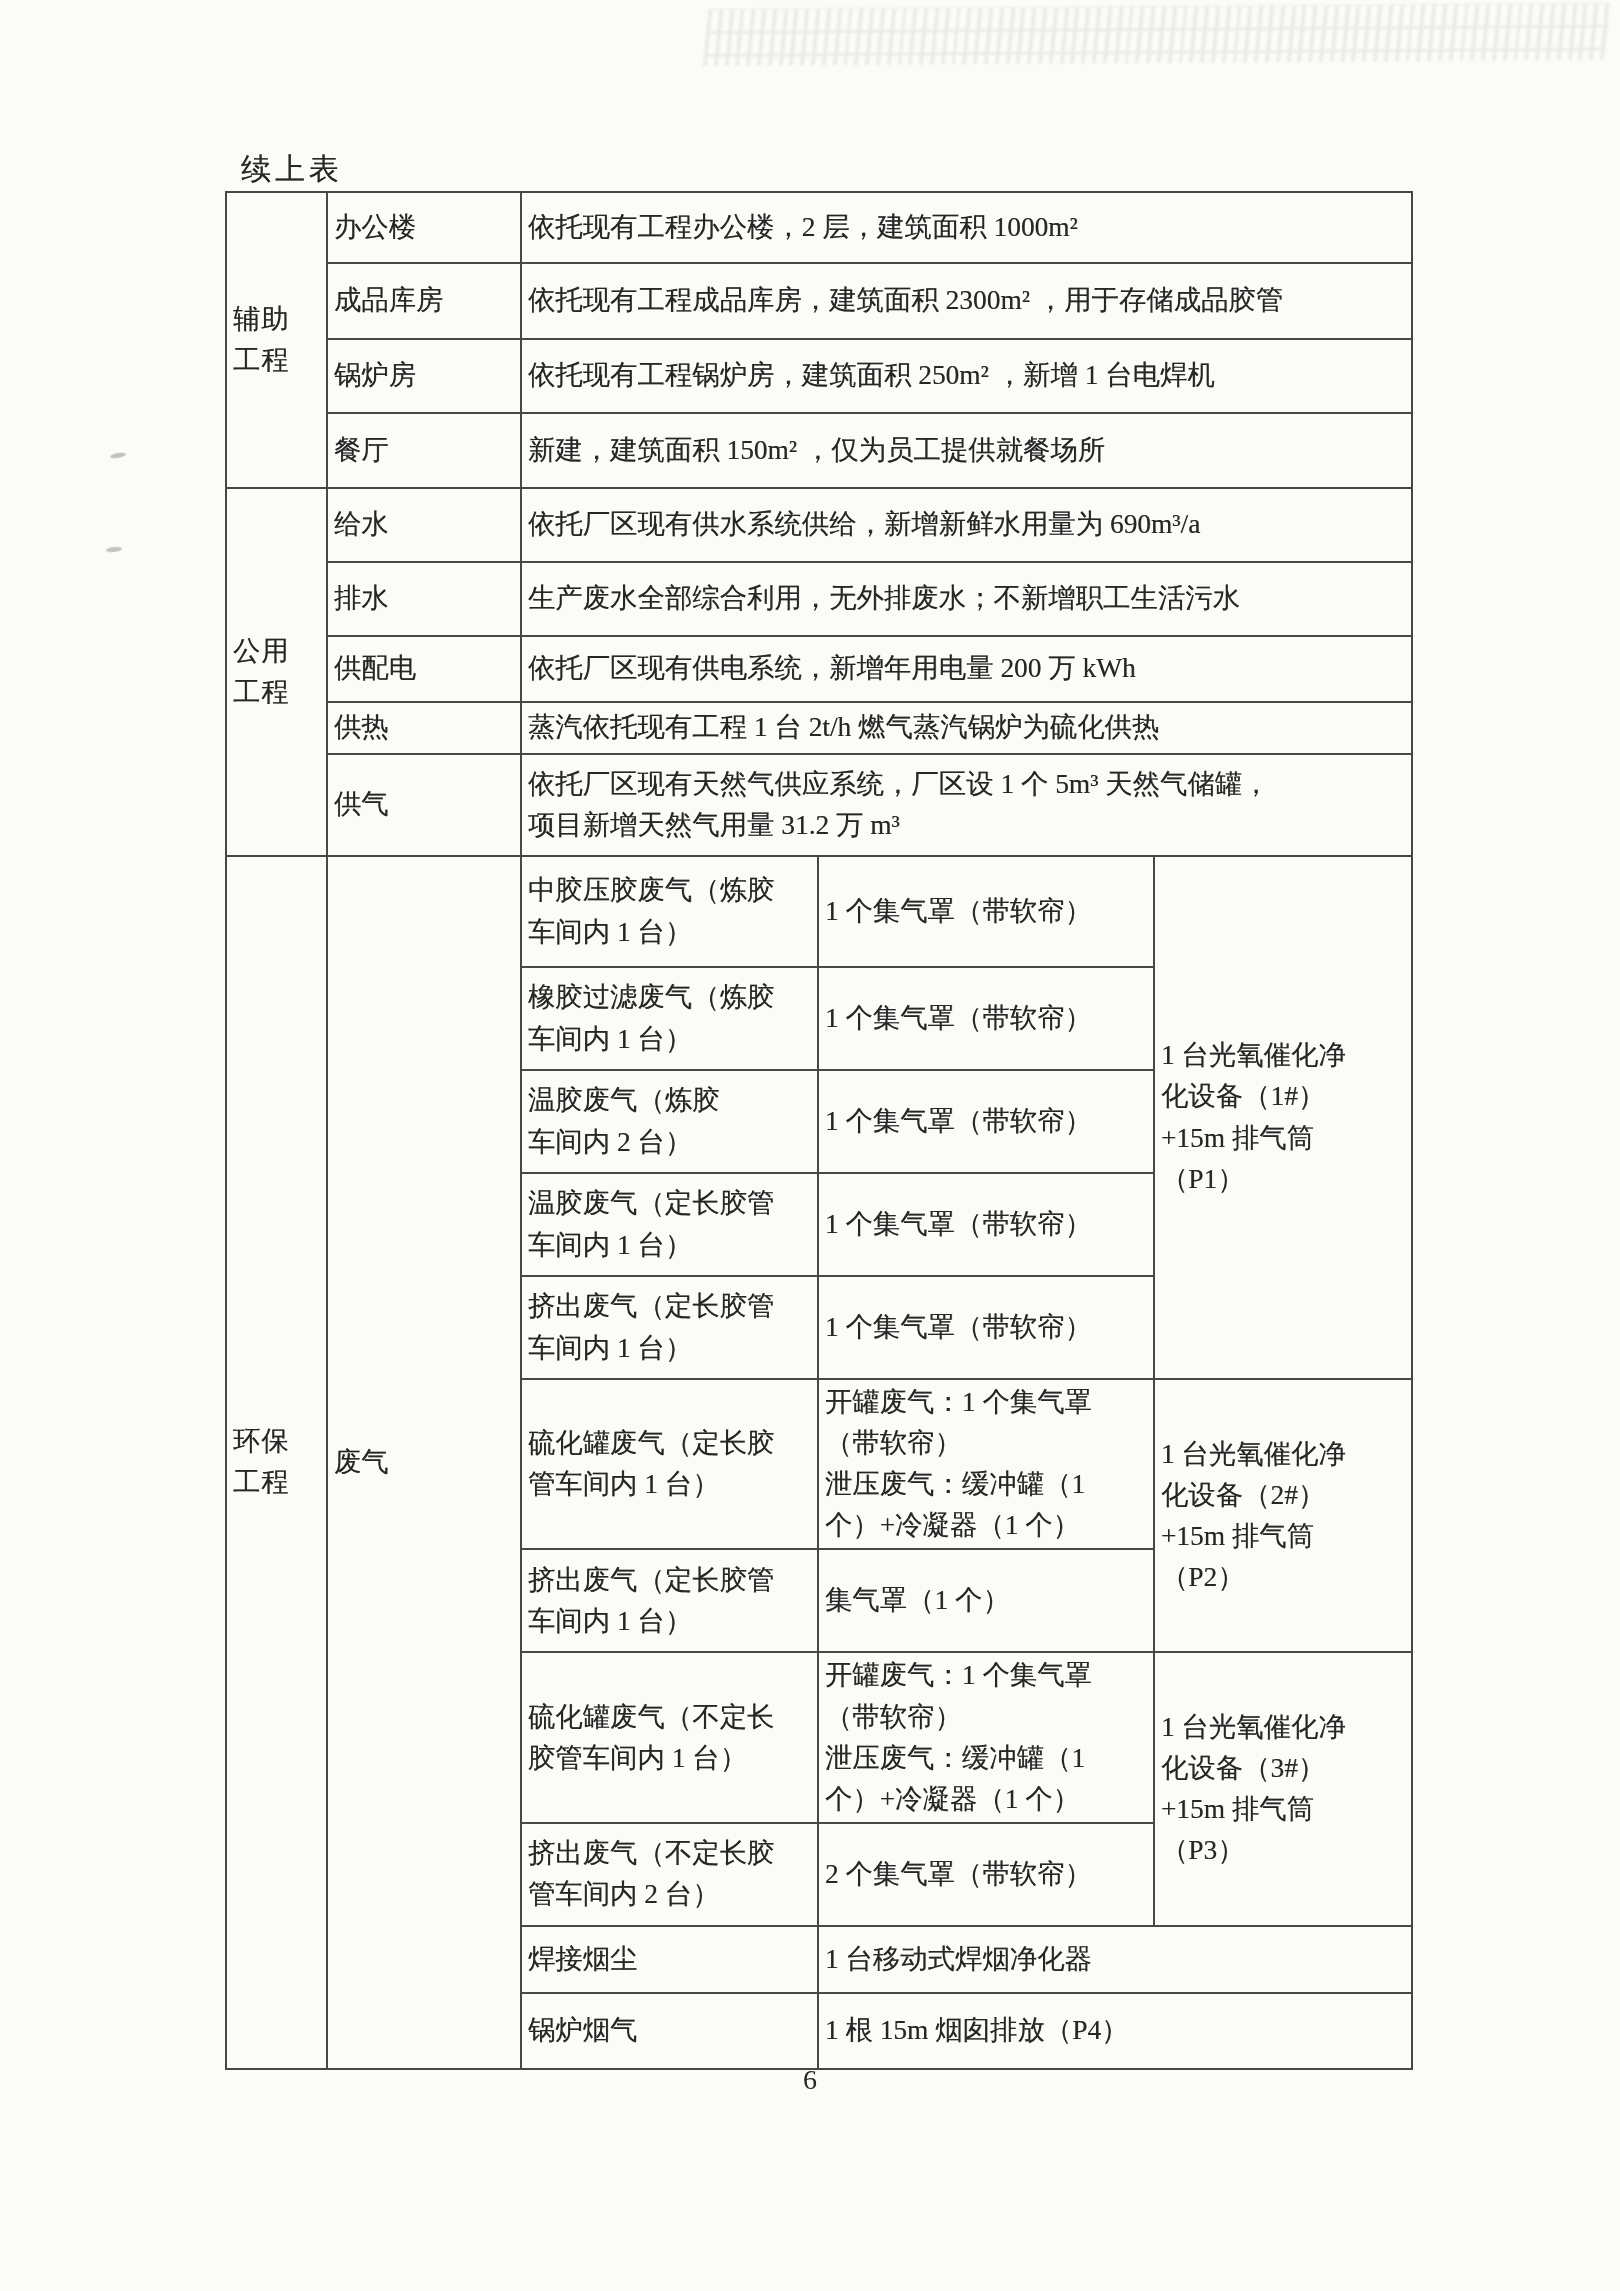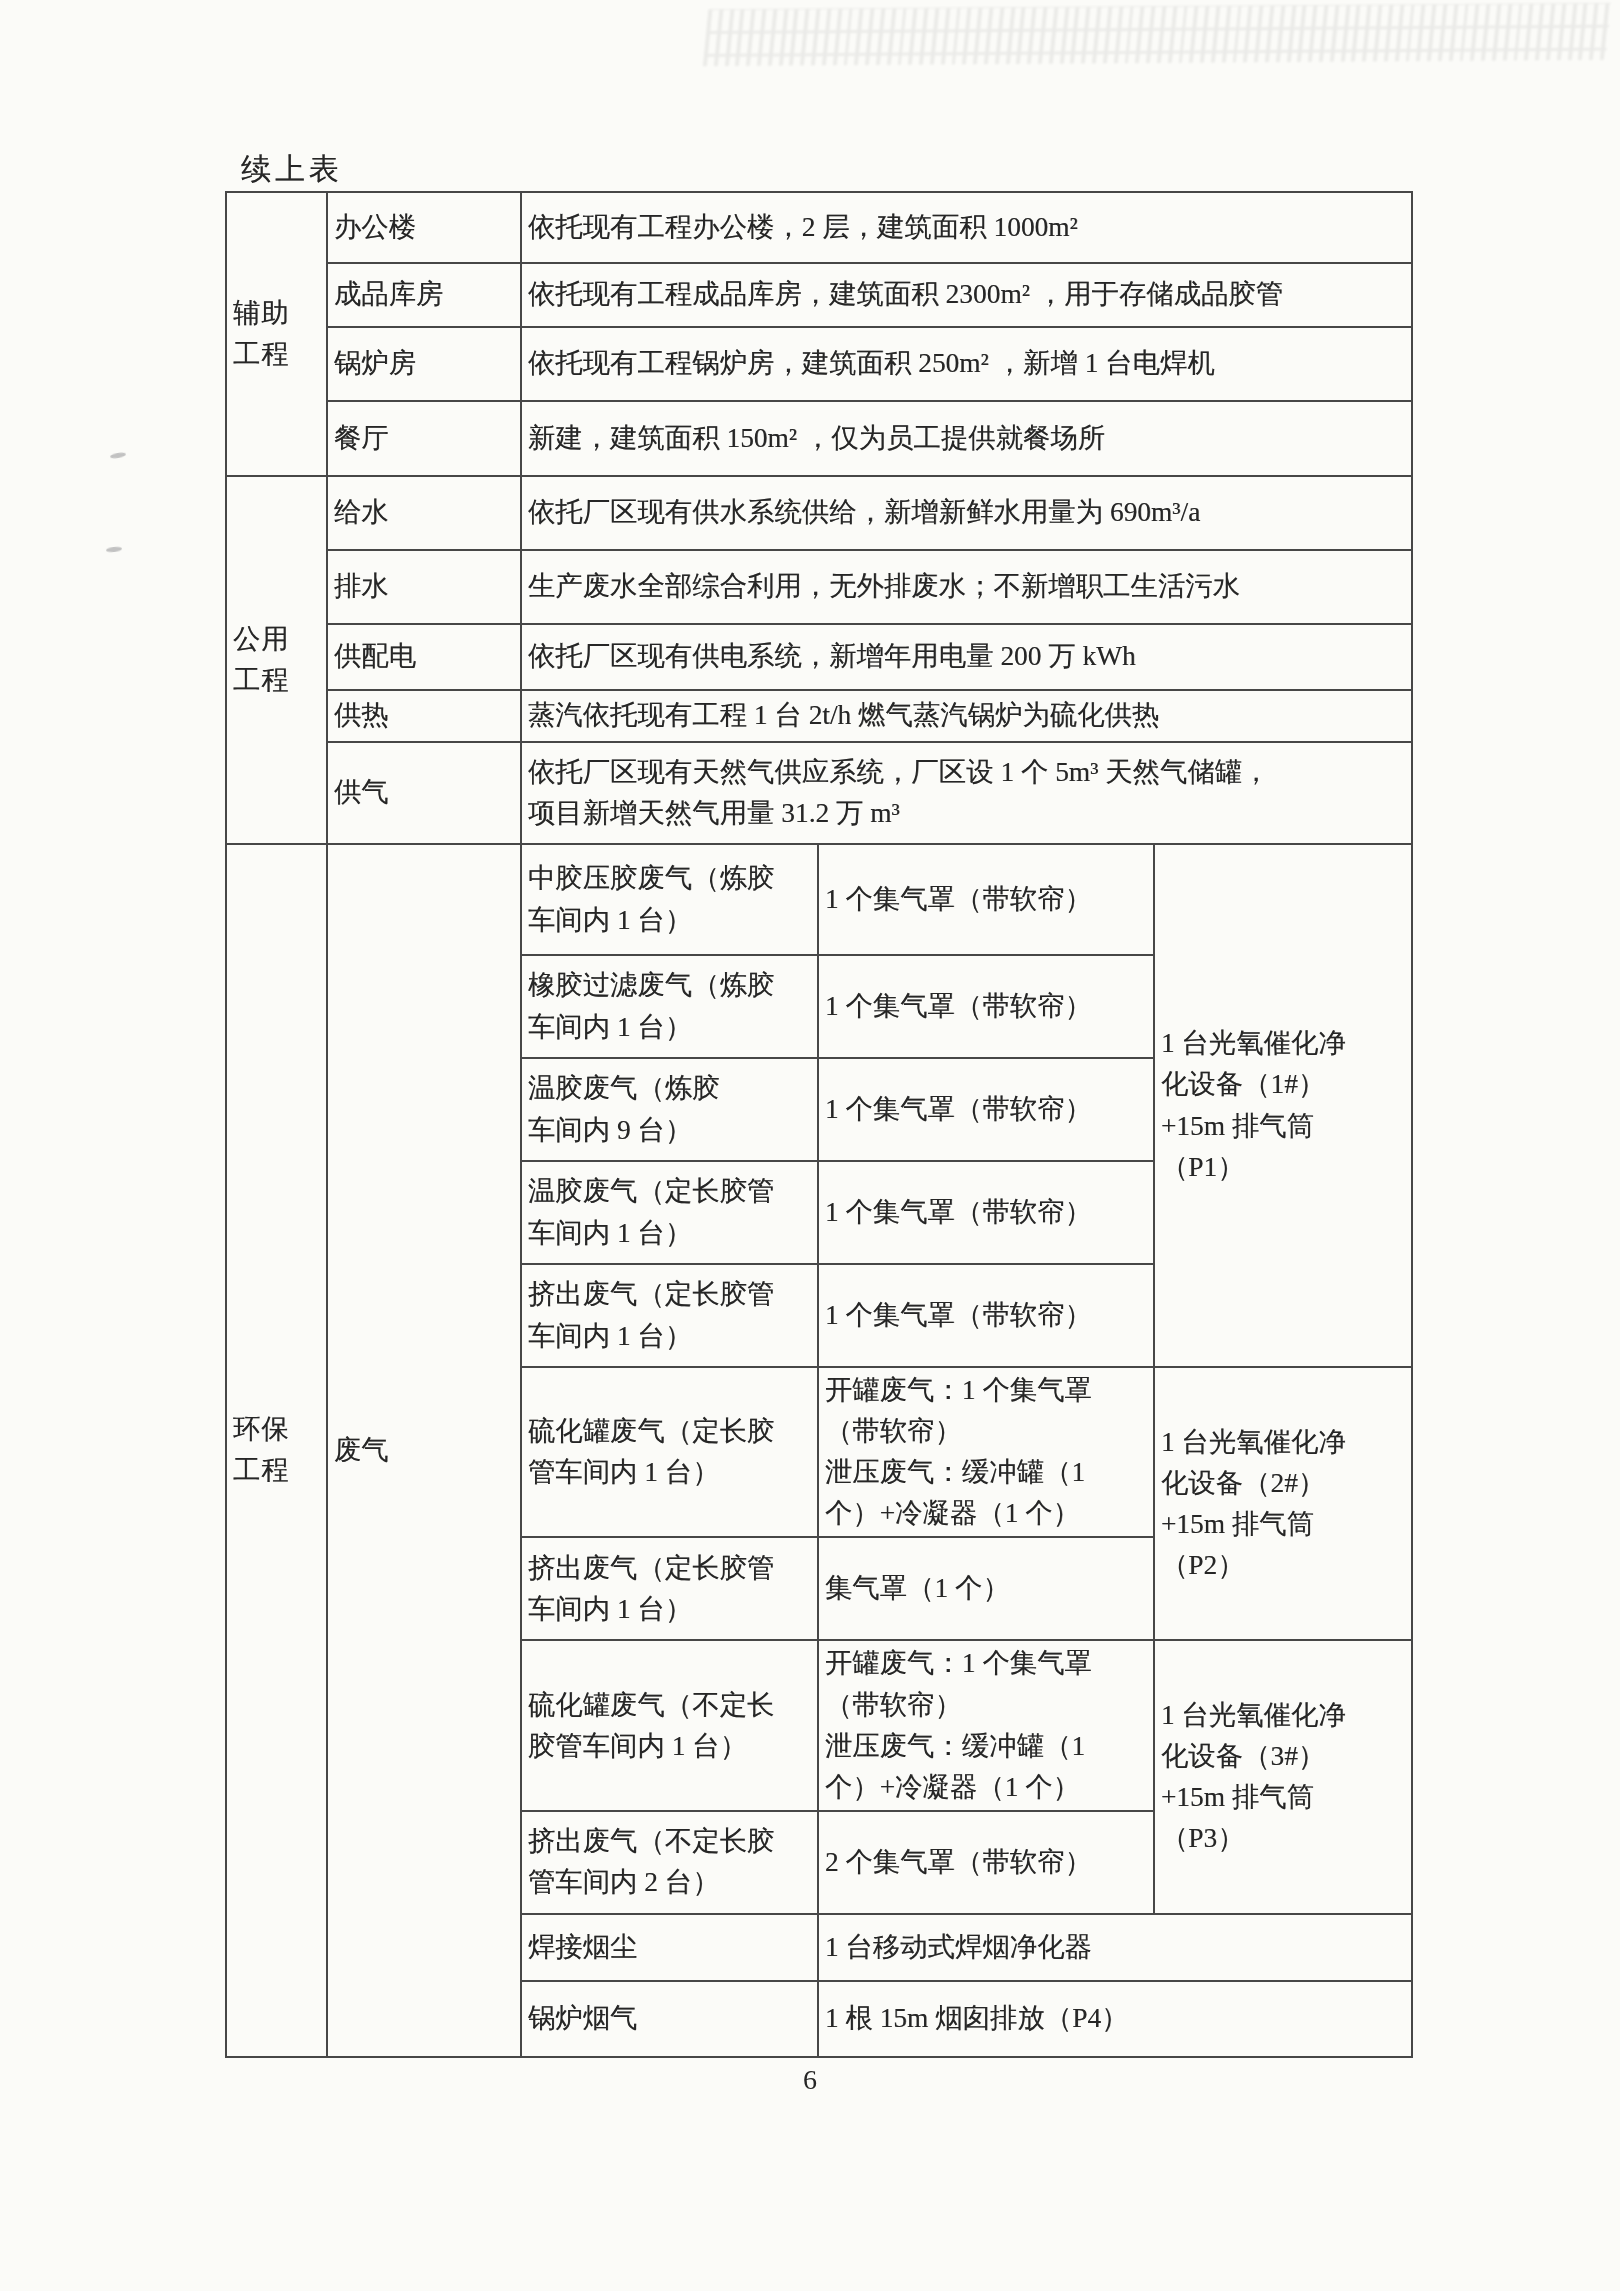--- a/index.html
+++ b/index.html
@@ -75,21 +75,21 @@
       <col style="width:258px">
     </colgroup>
     <tbody>
 
       <tr style="height:71px">
         <td class="group" rowspan="4">辅助
 工程</td>
         <td>办公楼</td>
         <td colspan="3">依托现有工程办公楼，2 层，建筑面积 1000m²</td>
       </tr>
-      <tr style="height:64px">
+      <tr style="height:76px">
         <td>成品库房</td>
         <td colspan="3">依托现有工程成品库房，建筑面积 2300m² ，用于存储成品胶管</td>
       </tr>
       <tr style="height:74px">
         <td>锅炉房</td>
         <td colspan="3">依托现有工程锅炉房，建筑面积 250m² ，新增 1 台电焊机</td>
       </tr>
       <tr style="height:75px">
         <td>餐厅</td>
         <td colspan="3">新建，建筑面积 150m² ，仅为员工提供就餐场所</td>
@@ -131,21 +131,21 @@
 +15m 排气筒
 （P1）</td>
       </tr>
       <tr style="height:103px">
         <td>橡胶过滤废气（炼胶
 车间内 1 台）</td>
         <td>1 个集气罩（带软帘）</td>
       </tr>
       <tr style="height:103px">
         <td>温胶废气（炼胶
-车间内 9 台）</td>
+车间内 2 台）</td>
         <td>1 个集气罩（带软帘）</td>
       </tr>
       <tr style="height:103px">
         <td>温胶废气（定长胶管
 车间内 1 台）</td>
         <td>1 个集气罩（带软帘）</td>
       </tr>
       <tr style="height:103px">
         <td>挤出废气（定长胶管
 车间内 1 台）</td>

